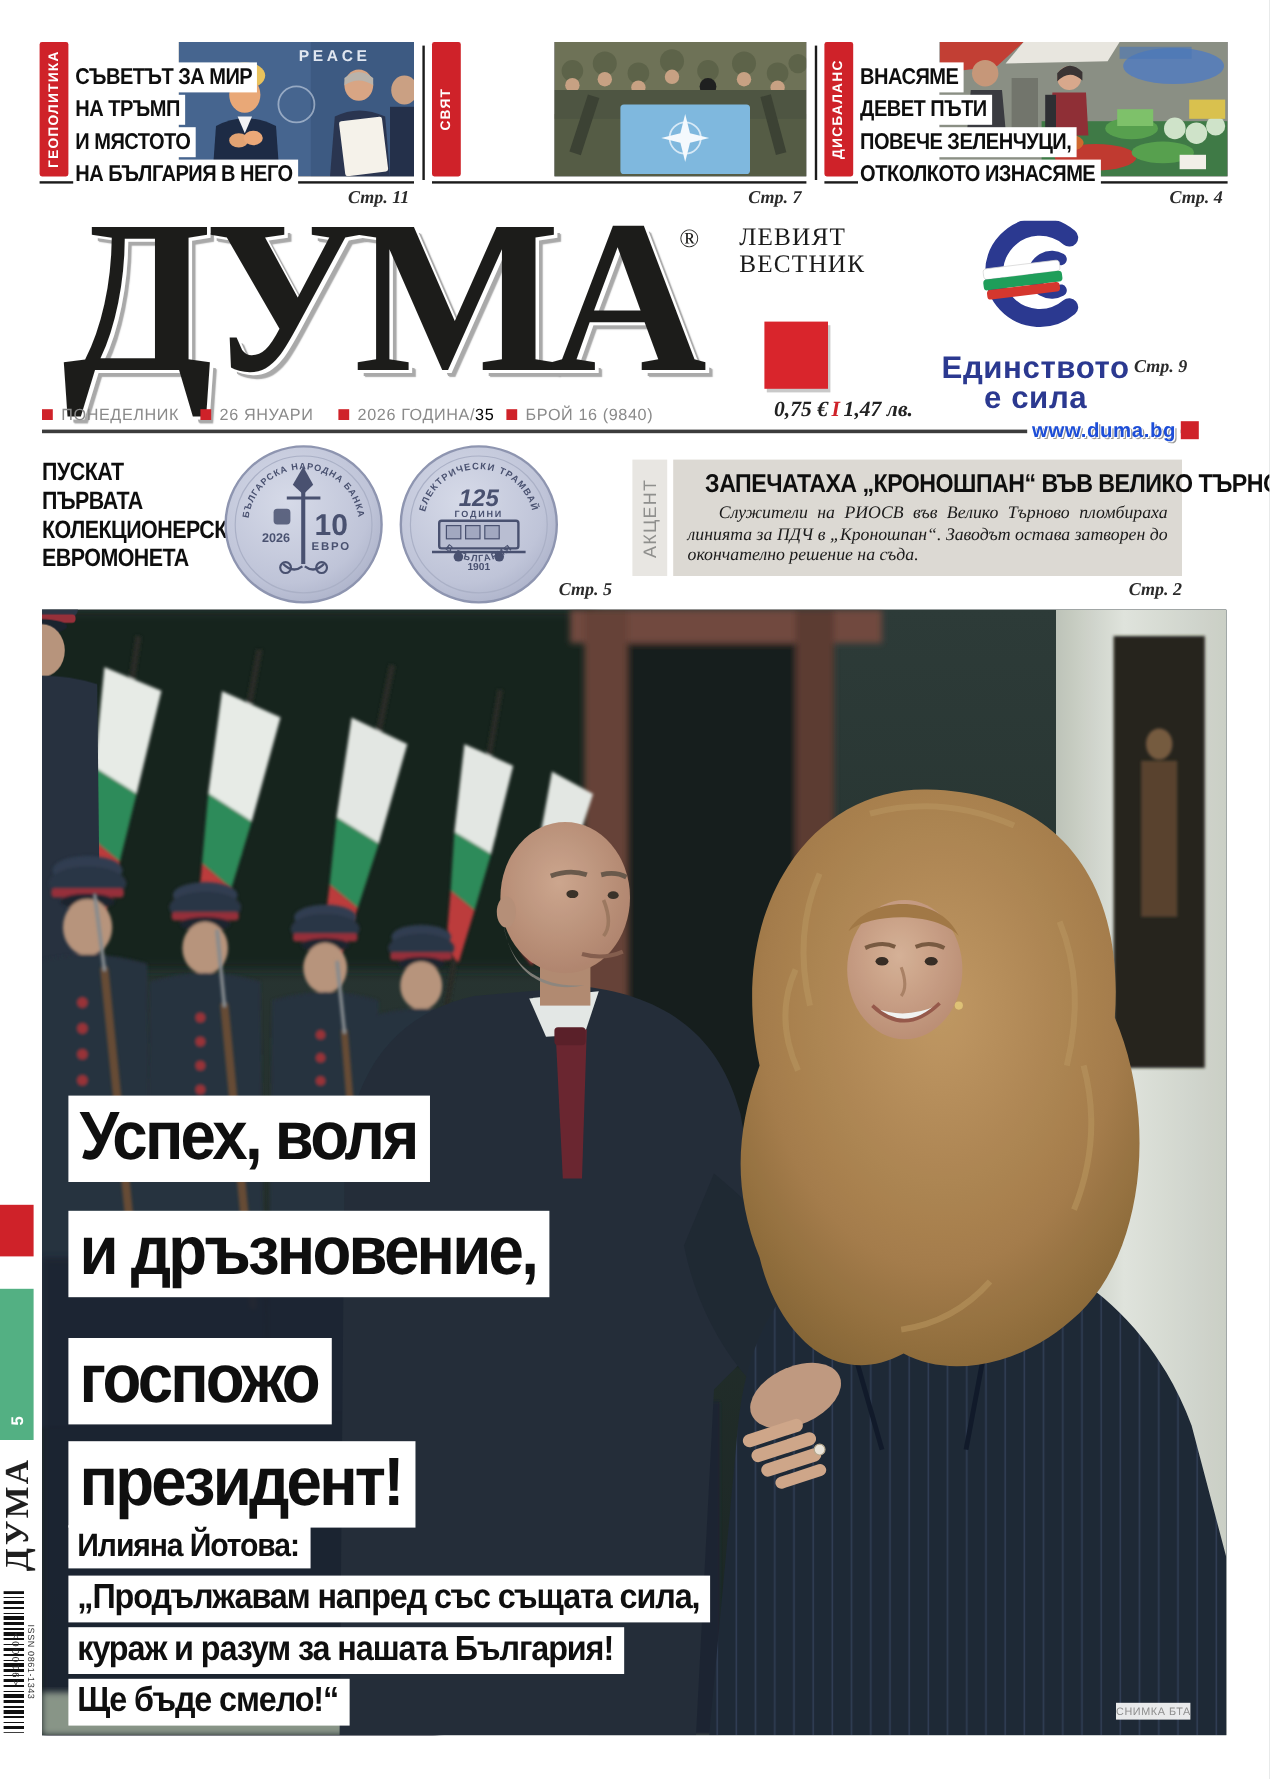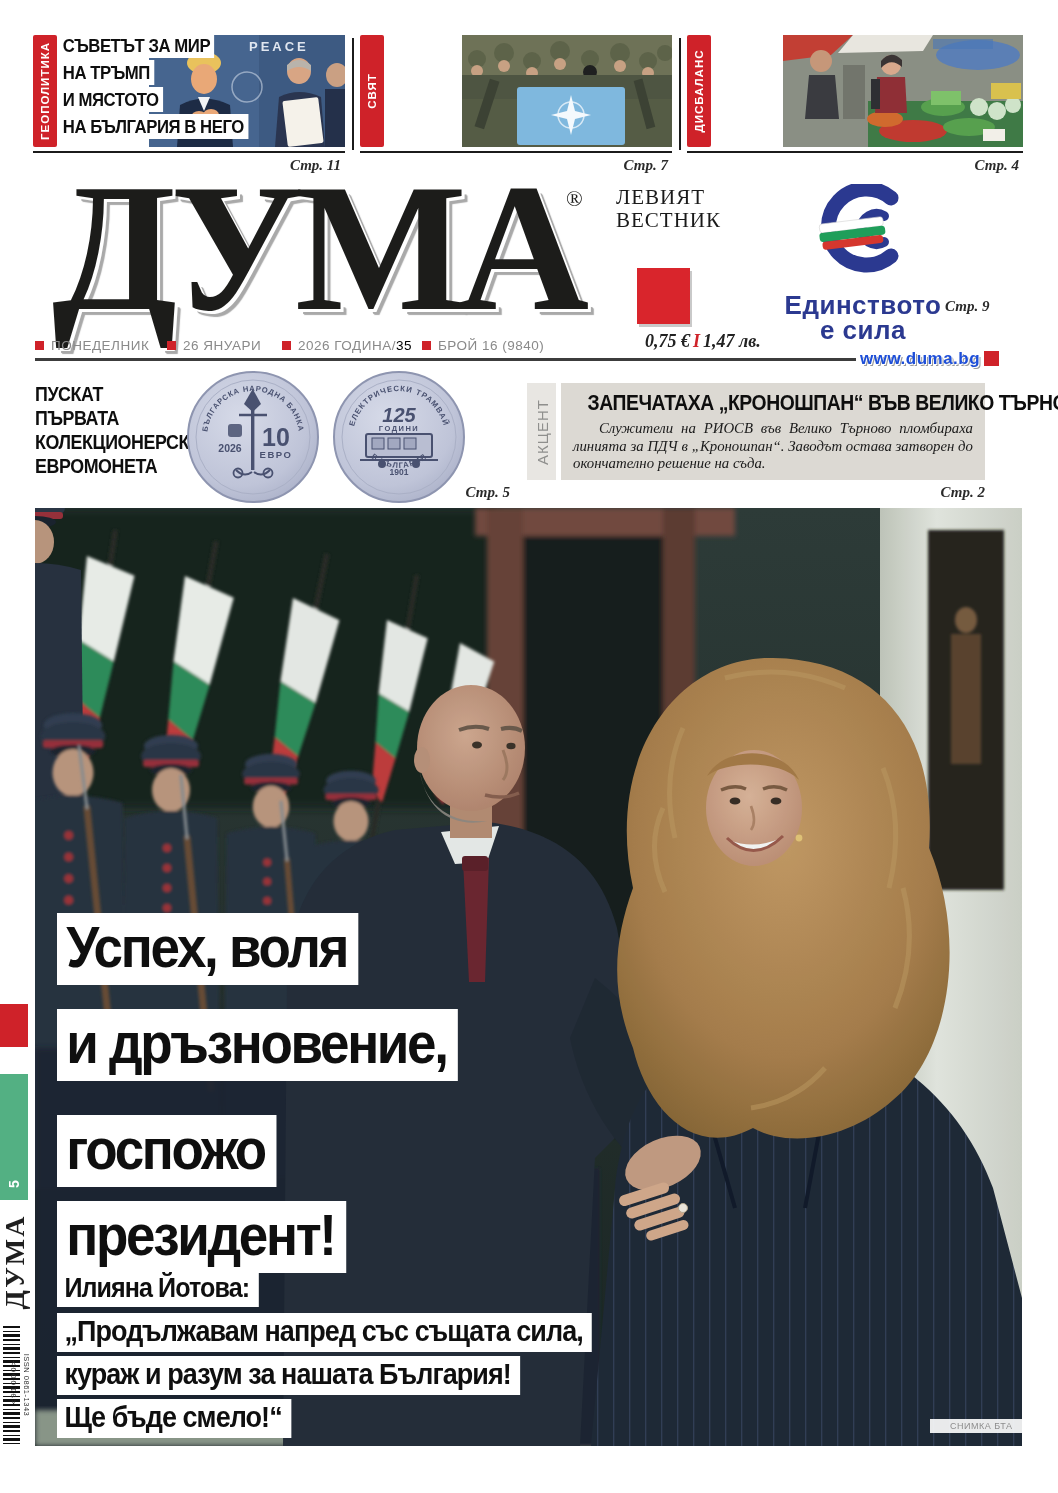--- a/index.html
+++ b/index.html
@@ -7,21 +7,21 @@
         font-family:"Liberation Sans",sans-serif;color:#111;}
   
   .teaser{position:absolute;top:33px;height:142px;}
   .t1{left:33px;width:312px;} .t2{left:360px;width:312px;} .t3{left:687px;width:336px;}
   .vsep{position:absolute;top:38px;height:112px;width:2px;background:#1b1b1b;}
   .tlabel{position:absolute;left:0;top:2px;width:24px;height:112px;background:#cf2229;border-radius:2px;}
   .tlabel span{position:absolute;left:50%;top:50%;transform:translate(-50%,-50%) rotate(-90deg);
         white-space:nowrap;color:#fff;font-weight:bold;font-size:11.5px;letter-spacing:1px;}
   .timg{position:absolute;top:2px;right:0;height:112px;overflow:hidden;background:#555;}
   .t1 .timg{width:196px;} .t2 .timg{width:210px;} .t3 .timg{width:240px;}
-  .tlines{position:absolute;left:28px;top:0;z-index:3;}
+  .tlines{position:absolute;left:28px;top:19px;z-index:3;}
   .tline{display:table;background:#fff;color:#0e0e0e;font-weight:bold;font-size:19px;
         line-height:21px;padding:2px 5px 2px 2px;margin-bottom:2px;letter-spacing:-0.5px;
         transform:scaleX(.88);transform-origin:0 50%;white-space:nowrap;}
   .trule{position:absolute;left:0;top:118px;width:100%;height:2px;background:#1b1b1b;}
   .tpage{position:absolute;right:4px;top:124px;font-family:Liberation Serif, serif;
         font-style:italic;font-weight:bold;font-size:15px;color:#2b2b2b;}
   
   .mast-title{position:absolute;left:52px;top:168px;font-family:"Liberation Serif",serif;
         font-weight:bold;font-size:182px;line-height:160px;letter-spacing:-9px;color:#1c1c1a;
         text-shadow:3px 3px 0 #ffffff,5px 5px 0 #a9a9a9,6px 6px 1px #a9a9a9;}
@@ -66,21 +66,21 @@
   
   .photo{position:absolute;left:35px;top:508px;width:987px;height:938px;overflow:hidden;background:#223030;}
   .ovl{position:absolute;z-index:5;display:inline-block;background:#fff;color:#0f0f0f;font-weight:bold;
         white-space:nowrap;transform:scaleX(.93);transform-origin:0 50%;}
   .ovl-h{font-size:57px;letter-spacing:-2.5px;padding:5px 12px 9px 10px;line-height:58px;}
   .ovl-k{font-size:27px;letter-spacing:-1px;padding:3px 10px 5px 8px;line-height:28px;}
   .ovl-q{font-size:29px;letter-spacing:-1px;padding:3px 10px 6px 8px;line-height:30px;}
   .h1{left:57px;top:913px;} .h2{left:57px;top:1009px;} .h3{left:57px;top:1115px;} .h4{left:57px;top:1201px;}
   .k1{left:57px;top:1271px;} .q1{left:57px;top:1313px;} .q2{left:57px;top:1356px;} .q3{left:57px;top:1399px;}
   .credit{position:absolute;left:930px;top:1419px;z-index:6;background:rgba(255,255,255,.9);
-        color:#8d8d8d;font-size:9px;letter-spacing:0.5px;padding:2px 20px;}
+        color:#8d8d8d;font-size:9px;letter-spacing:0.5px;padding:2px 0;}
   
   .spine-red{position:absolute;left:0;top:1004px;width:28px;height:43px;background:#cf2229;}
   .spine-green{position:absolute;left:0;top:1074px;width:28px;height:126px;background:#53b083;}
   .spine-green span{position:absolute;left:50%;bottom:8px;transform:translateX(-50%) rotate(-90deg);
         color:#fff;font-weight:bold;font-size:14px;}
   .spine-title{position:absolute;left:0;top:1210px;width:30px;height:104px;}
   .spine-title span{position:absolute;left:50%;top:50%;transform:translate(-50%,-50%) rotate(-90deg);
         font-family:"Liberation Serif",serif;font-weight:bold;font-size:28px;letter-spacing:2px;color:#1f1f1f;white-space:nowrap;}
   .barcode{position:absolute;left:3px;top:1326px;width:17px;height:118px;
         background:repeating-linear-gradient(180deg,#111 0 2px,#fff 2px 5px,#111 5px 6px,#fff 6px 8px,#111 8px 11px,#fff 11px 13px);}
@@ -201,20 +201,26 @@
         <rect x="208" y="48" width="30" height="16" fill="#d9c14e"></rect>
         <circle cx="108" cy="30" r="10" fill="#d8a88c"></circle>
         <path d="M98,26 Q108,14 119,25 L119,32 Q108,22 98,33 Z" fill="#3a3434"></path>
         <path d="M94,42 L122,42 L124,78 L92,78 Z" fill="#8f2f36"></path>
         <rect x="88" y="44" width="9" height="30" fill="#2e2f33"></rect>
         <circle cx="38" cy="26" r="11" fill="#c69779"></circle>
         <path d="M26,40 L52,40 L56,84 L22,84 Z" fill="#3a3b40"></path>
         <rect x="60" y="30" width="22" height="54" fill="#72756c"></rect>
         <rect x="200" y="94" width="22" height="12" fill="#f2efe8"></rect>
       </svg>
+    </div>
+    <div class="tlines">
+      <div class="tline">ВНАСЯМЕ</div>
+      <div class="tline">ДЕВЕТ ПЪТИ</div>
+      <div class="tline">ПОВЕЧЕ ЗЕЛЕНЧУЦИ,</div>
+      <div class="tline">ОТКОЛКОТО ИЗНАСЯМЕ</div>
     </div>
     <div class="trule"></div>
     <div class="tpage">Стр. 4</div>
   </article>
 
   <div class="mast-title">ДУМА</div>
   <div class="mast-reg">®</div>
   <div class="tagline">
     <div>ЛЕВИЯТ</div>
     <div>ВЕСТНИК</div>

